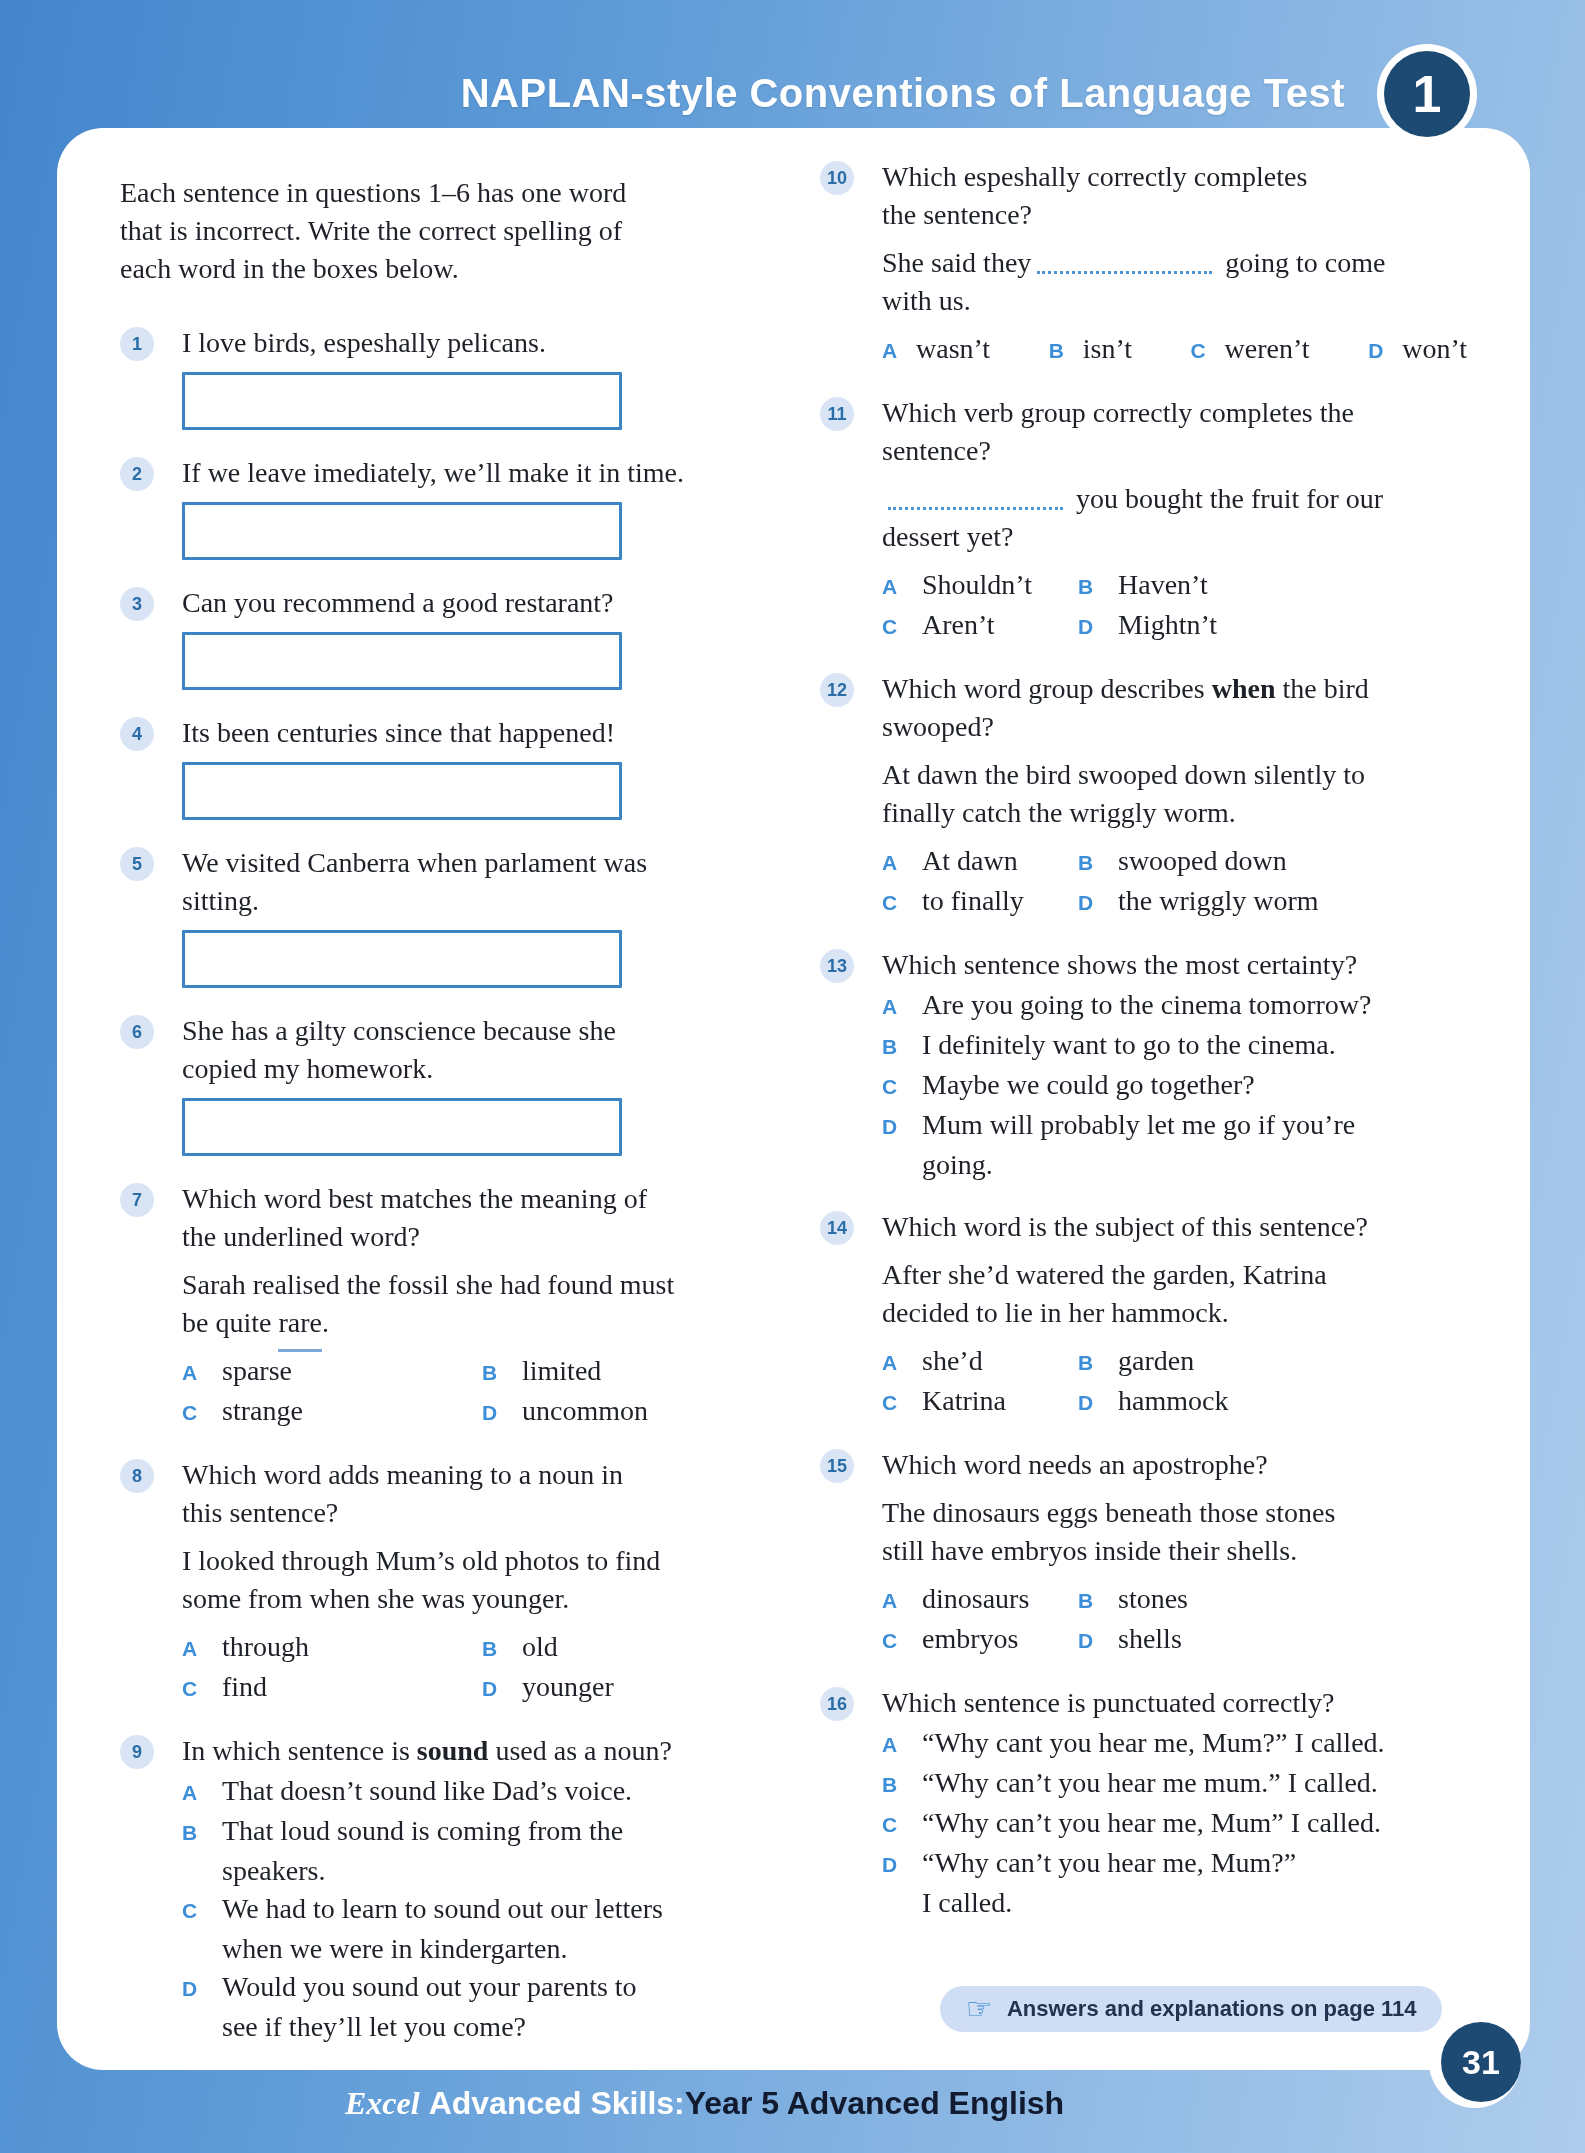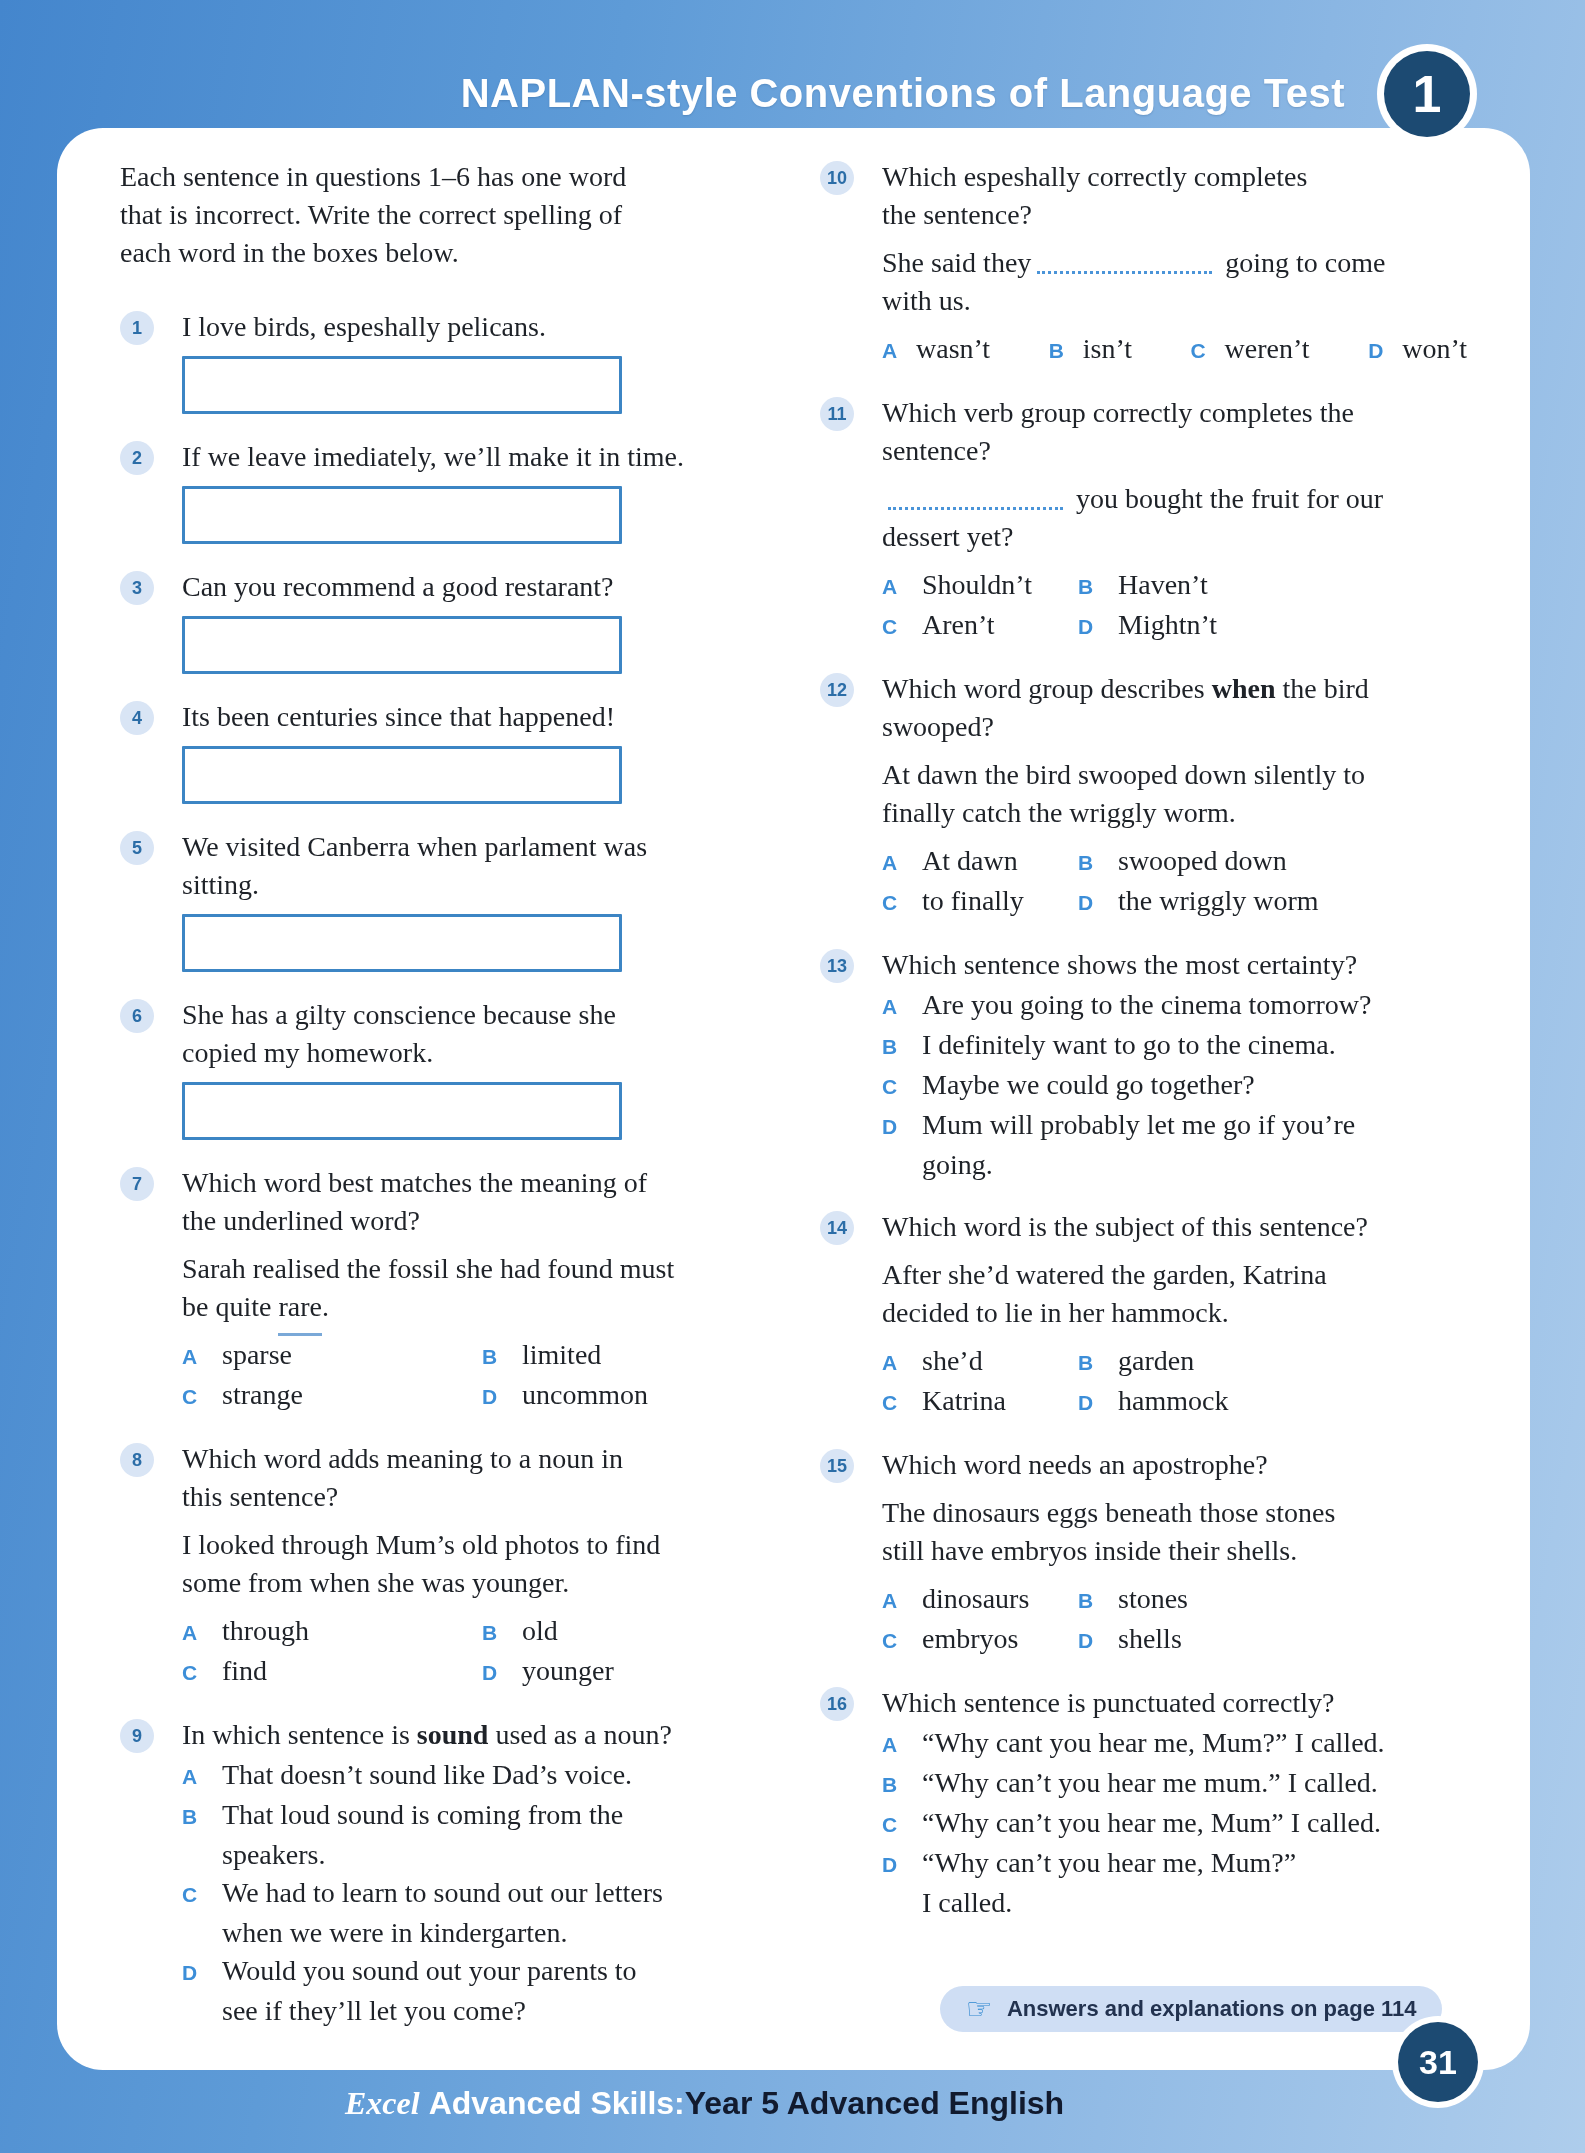--- a/index.html
+++ b/index.html
@@ -26,21 +26,21 @@
   .card{
     position:absolute; left:57px; top:128px; width:1473px; height:1942px;
     background:#ffffff; border-radius:46px; z-index:1;
   }
   .col{position:absolute; top:30px;}
   #col-left{left:63px; width:660px;}
   #col-right{left:763px; width:680px;}
   .intro, .q-text, .stimulus, .opt-text{
     font:28px/38px "Liberation Serif",serif; color:#1e2228; white-space:nowrap;
   }
-  .intro{margin:0 0 36px 0;}
+  .intro{margin:16px 0 36px 0;}
   .question{position:relative; padding-left:62px; margin-bottom:24px;}
   .q-badge{
     position:absolute; left:0; top:3px; width:34px; height:34px; border-radius:50%;
     background:#d9e5f5; color:#2b6da7; display:flex; align-items:center; justify-content:center;
     font:bold 18px "Liberation Sans",sans-serif;
   }
   .stimulus{margin-top:10px;}
   .seg-b{font-weight:bold;}
   .seg-u{border-bottom:3px solid #7aa9d8; padding-bottom:11px;}
   .blank{
@@ -71,22 +71,22 @@
     background:#cfdef4; display:flex; align-items:center; gap:14px; padding:0 26px; z-index:2;
   }
   .hand-icon{font-size:30px; line-height:1; color:#2f88d0; font-family:"DejaVu Sans",sans-serif;}
   .pill-text{font:600 22px "Liberation Sans",sans-serif; color:#22324f;}
   .footer-text{position:absolute; left:345px; top:2086px; white-space:nowrap; z-index:2;}
   .footer-text span{font-size:32px; line-height:34px;}
   .f-italic{font-family:"Liberation Serif",serif; font-style:italic; font-weight:bold; color:#ffffff; margin-right:9px;}
   .f-white{font-weight:bold; color:#ffffff; margin-right:0; font-family:"Liberation Sans",sans-serif;}
   .f-dark{font-weight:bold; color:#111a2e; font-family:"Liberation Sans",sans-serif;}
   .page-circle{
-    position:absolute; left:1392px; top:2016px; width:92px; height:92px;
-    background:#fff; border-radius:50%; display:flex; align-items:center; justify-content:center; z-index:6;
+    position:absolute; left:1429px; top:2016px; width:92px; height:92px;
+    background:#fff; border-radius:50%; display:flex; align-items:center; justify-content:flex-end; z-index:6;
   }
   .page-circle-inner{
     width:80px; height:80px; background:#1c4a72; border-radius:50%;
     display:flex; align-items:center; justify-content:center;
     color:#fff; font:bold 34px "Liberation Sans",sans-serif;
   }
 </style>
 </head>
 <body>
 

